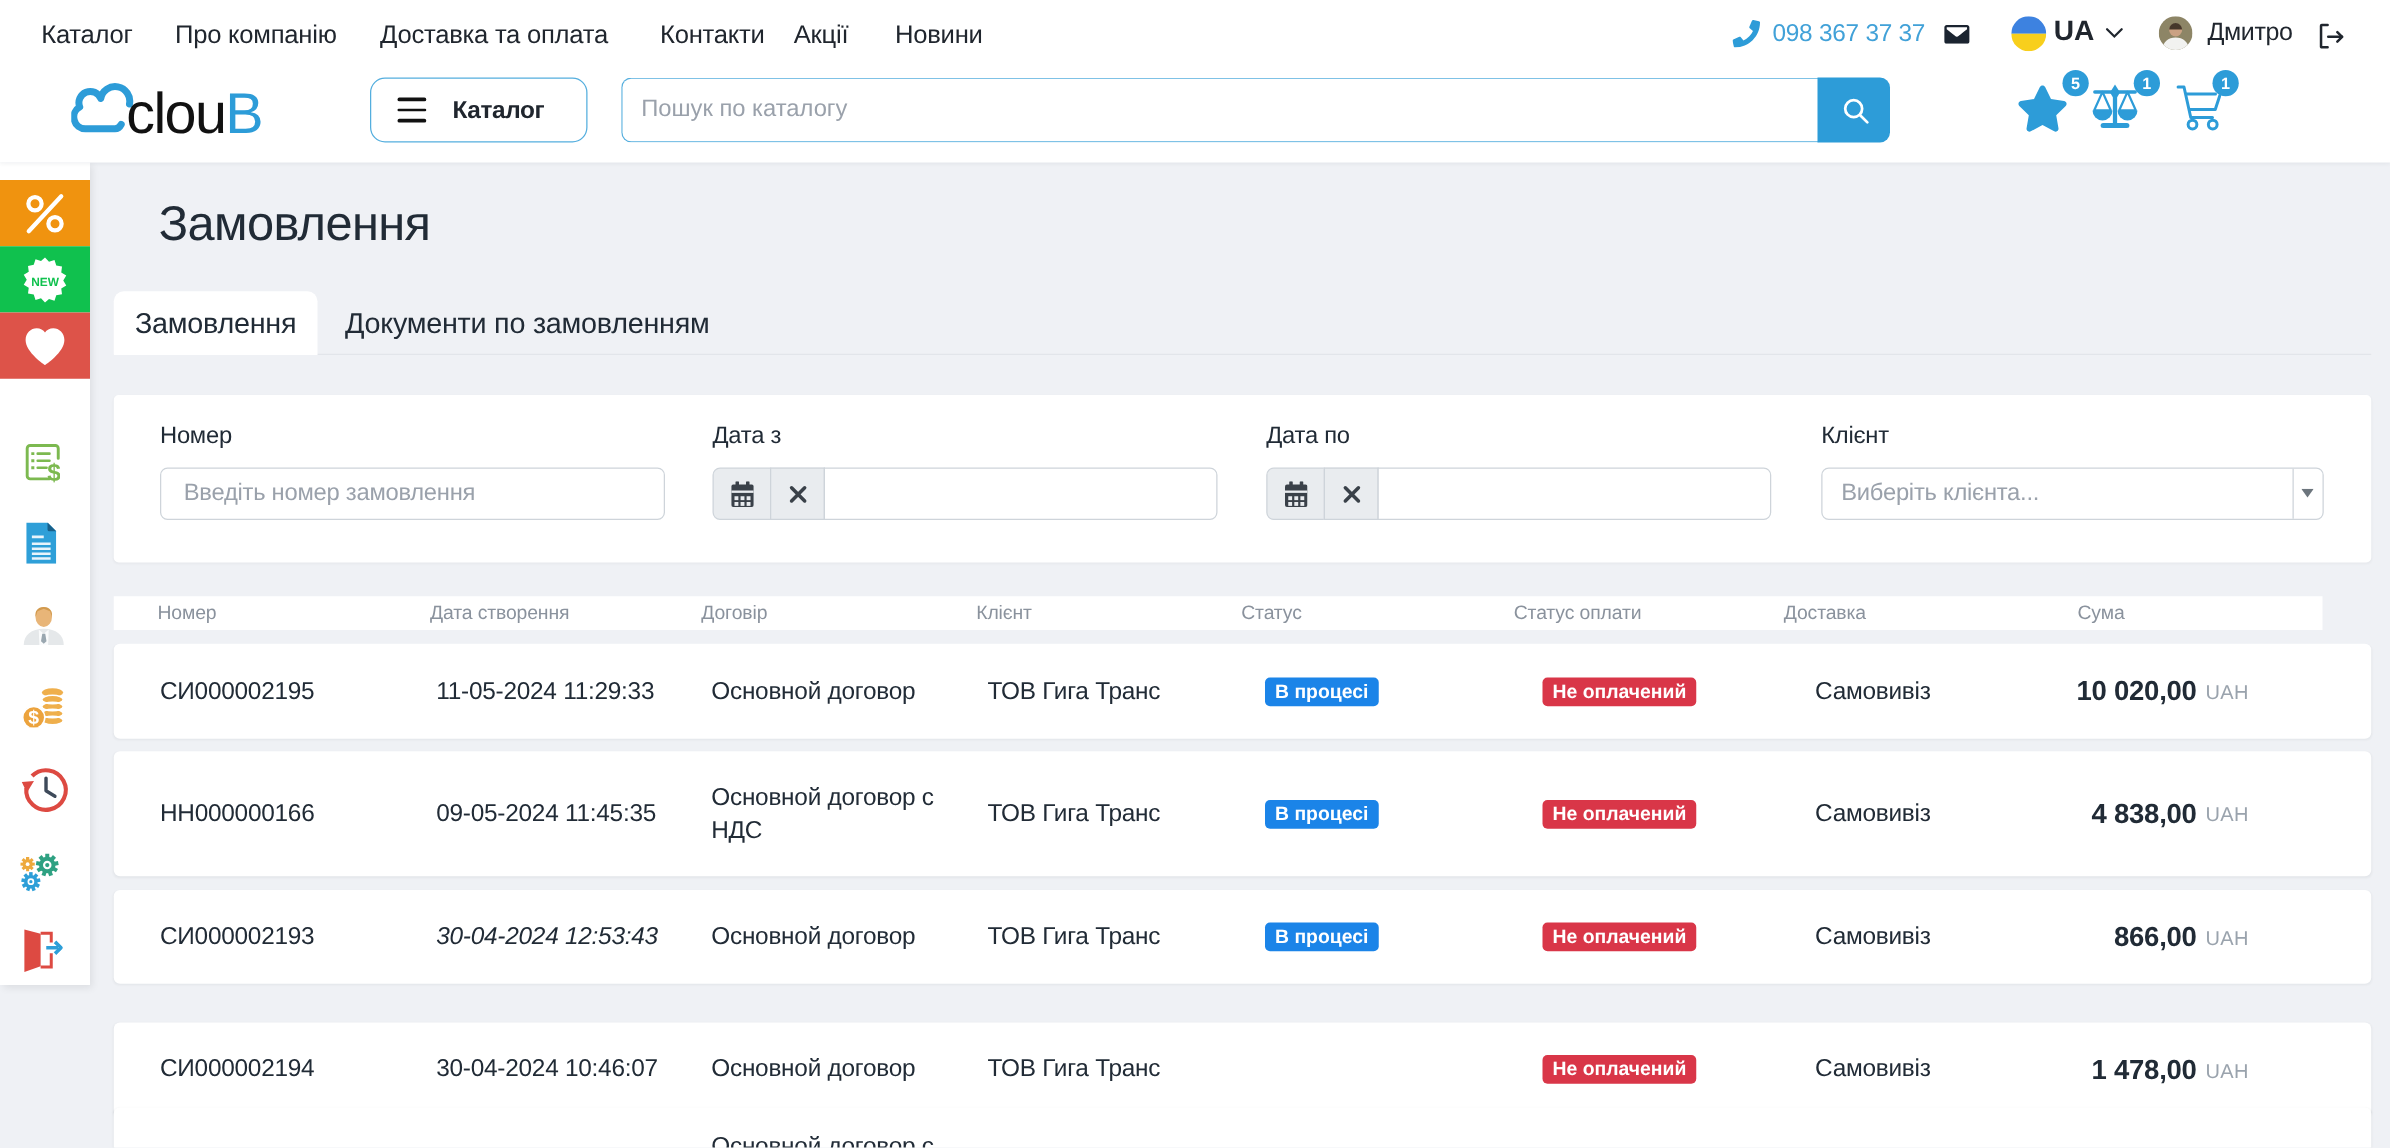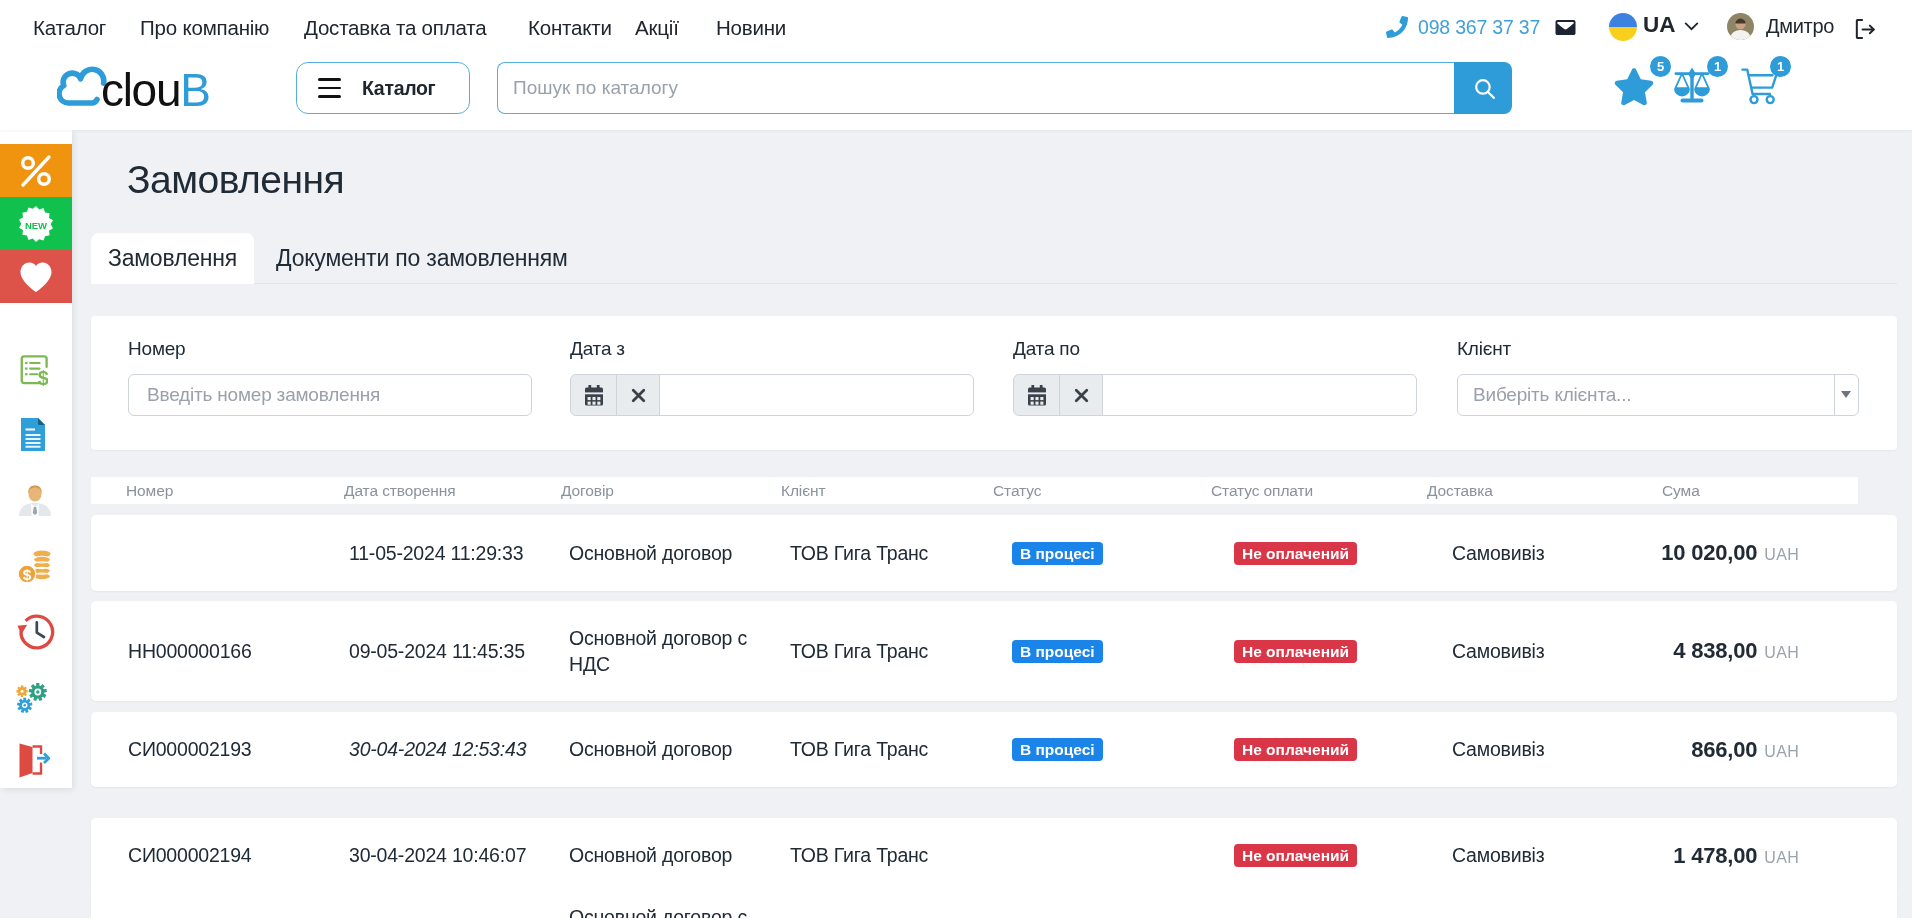--- a/index.html
+++ b/index.html
@@ -401,20 +401,21 @@
     <div class="th" style="left:253px;">Дата створення</div>
     <div class="th" style="left:470px;">Договір</div>
     <div class="th" style="left:690px;">Клієнт</div>
     <div class="th" style="left:902px;">Статус</div>
     <div class="th" style="left:1120px;">Статус оплати</div>
     <div class="th" style="left:1336px;">Доставка</div>
     <div class="th" style="left:1571px;">Сума</div>
   </div>
 
   <div class="row" style="top:515px; height:76px;">
+    <div class="cell" style="left:37px;">СИ000002195</div>
     <div class="cell" style="left:258px;">11-05-2024 11:29:33</div>
     <div class="cell" style="left:478px;">Основной договор</div>
     <div class="cell" style="left:699px;">ТОВ Гига Транс</div>
     <div class="cell" style="left:921px;">
         <span class="badge b-blue">В процесі</span>
       </div>
     <div class="cell" style="left:1143px;">
         <span class="badge b-red">Не оплачений</span>
       </div>
     <div class="cell" style="left:1361px;">Самовивіз</div>

